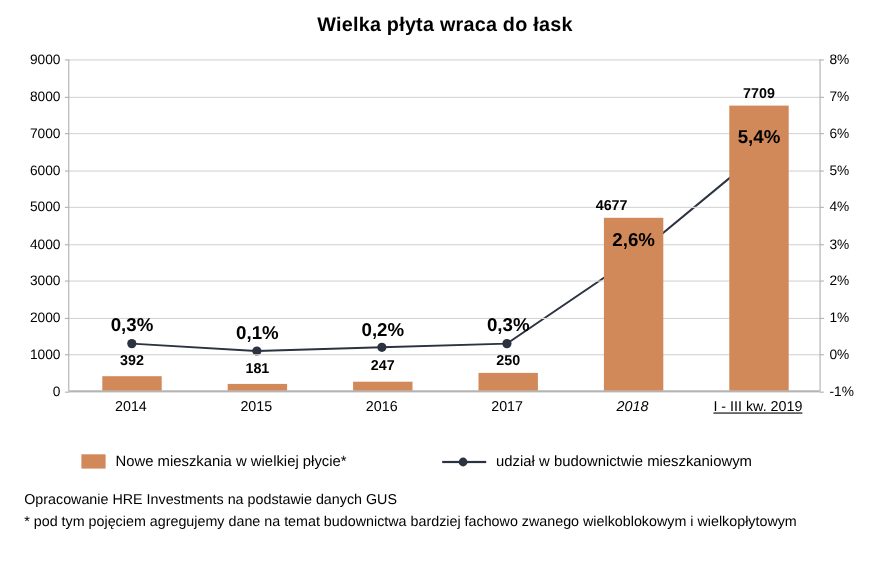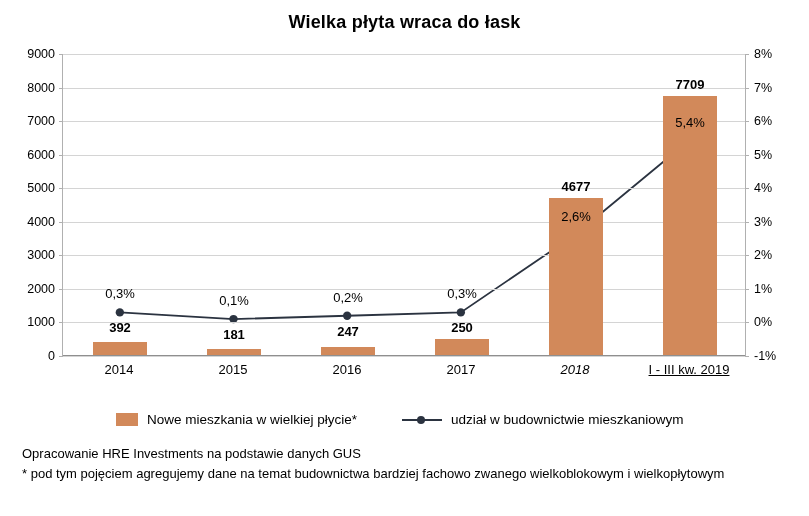--- a/index.html
+++ b/index.html
@@ -100,22 +100,22 @@
   .bar-label {
     position: absolute;
     transform: translateX(-50%);
     font-size: 13px;
     font-weight: bold;
     white-space: nowrap;
   }
   .pct-label {
     position: absolute;
     transform: translateX(-50%);
-    font-size: 13px;
-    font-weight: normal;
+    font-size: 17px;
+    font-weight: bold;
     white-space: nowrap;
   }
   #line-svg {
     position: absolute;
     left: 0;
     top: 0;
     width: 100%;
     height: 100%;
     overflow: visible;
   }
@@ -258,32 +258,32 @@
       <div class="bar" style="left: 30px; width: 54px; height: 13.1538px; background: rgb(210, 137, 90);"></div>
       <div class="bar" style="left: 144px; width: 54px; height: 6.07356px; background: rgb(210, 137, 90);"></div>
       <div class="bar" style="left: 258px; width: 54px; height: 8.28822px; background: rgb(210, 137, 90);"></div>
       <div class="bar" style="left: 372px; width: 54px; height: 16.1402px; background: rgb(210, 137, 90);"></div>
       <div class="bar" style="left: 486px; width: 54px; height: 156.939px; background: rgb(210, 137, 90);"></div>
       <div class="bar" style="left: 600px; width: 54px; height: 258.68px; background: rgb(210, 137, 90);"></div>
       <div class="bar-label" style="left: 57px; top: 266.378px;">392</div>
       <div class="bar-label" style="left: 171px; top: 273.089px;">181</div>
       <div class="bar-label" style="left: 285px; top: 269.733px;">247</div>
       <div class="bar-label" style="left: 399px; top: 266.378px;">250</div>
-      <div class="bar-label" style="left: 513px; top: 125.061px;">4677</div>
+      <div class="bar-label" style="left: 493px; top: 125.061px;">4677</div>
       <div class="bar-label" style="left: 627px; top: 23.3202px;">7709</div>
       <div class="pct-label" style="left: 57px; top: 232.378px;">0,3%</div>
       <div class="pct-label" style="left: 171px; top: 239.089px;">0,1%</div>
       <div class="pct-label" style="left: 285px; top: 235.733px;">0,2%</div>
       <div class="pct-label" style="left: 399px; top: 232.378px;">0,3%</div>
       <div class="pct-label" style="left: 513px; top: 155.2px;">2,6%</div>
       <div class="pct-label" style="left: 627px; top: 61.2444px;">5,4%</div>
     </div>
 
   <div id="legend">
-    <div class="legend-item" style="left: 12px; top: 4px; margin-left: 42px;">
+    <div class="legend-item" style="left: 12px; top: 4px;">
       <span class="legend-swatch"></span>
       <span>Nowe mieszkania w wielkiej płycie*</span>
     </div>
     <div class="legend-item" style="left: 340px; top: 4px;">
       <span class="legend-line-wrap">
         <span class="legend-line"></span>
         <span class="legend-dot"></span>
       </span>
       <span>udział w budownictwie mieszkaniowym</span>
     </div>

